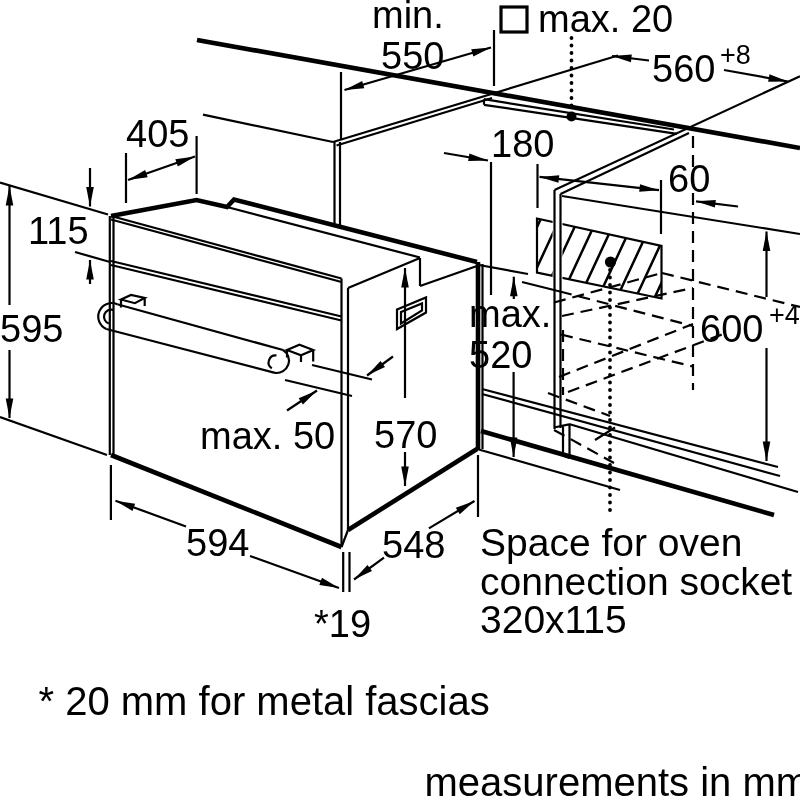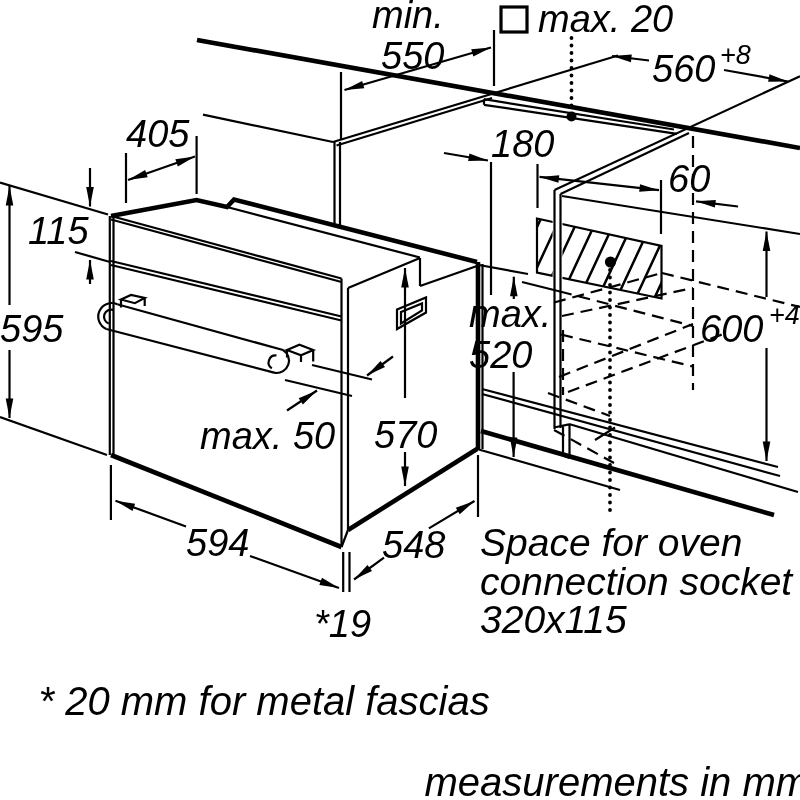--- a/index.html
+++ b/index.html
@@ -1,16 +1,16 @@
 <!DOCTYPE html>
 <html><head>
 <meta charset="utf-8">
 <style>
 html,body{margin:0;padding:0;background:#fff;}
-#wrap{width:800px;height:800px;position:relative;font-style:italic;}
+#wrap{width:800px;height:800px;position:relative;}
 svg{display:block;}
 text{font-family:"Liberation Sans",sans-serif;fill:#000;}
 .t38{font-size:38px;}
 .t27{font-size:27px;}
 .t39{font-size:39px;}
 .t40{font-size:40px;}
 .ln{stroke:#000;stroke-width:2.2;fill:none;}
 .tk{stroke:#000;stroke-width:4.6;fill:none;}
 .dash{stroke:#000;stroke-width:2.2;fill:none;stroke-dasharray:12 7;}
 .dot{stroke:#000;stroke-width:3.8;fill:none;stroke-dasharray:0.1 7.4;stroke-linecap:round;}

